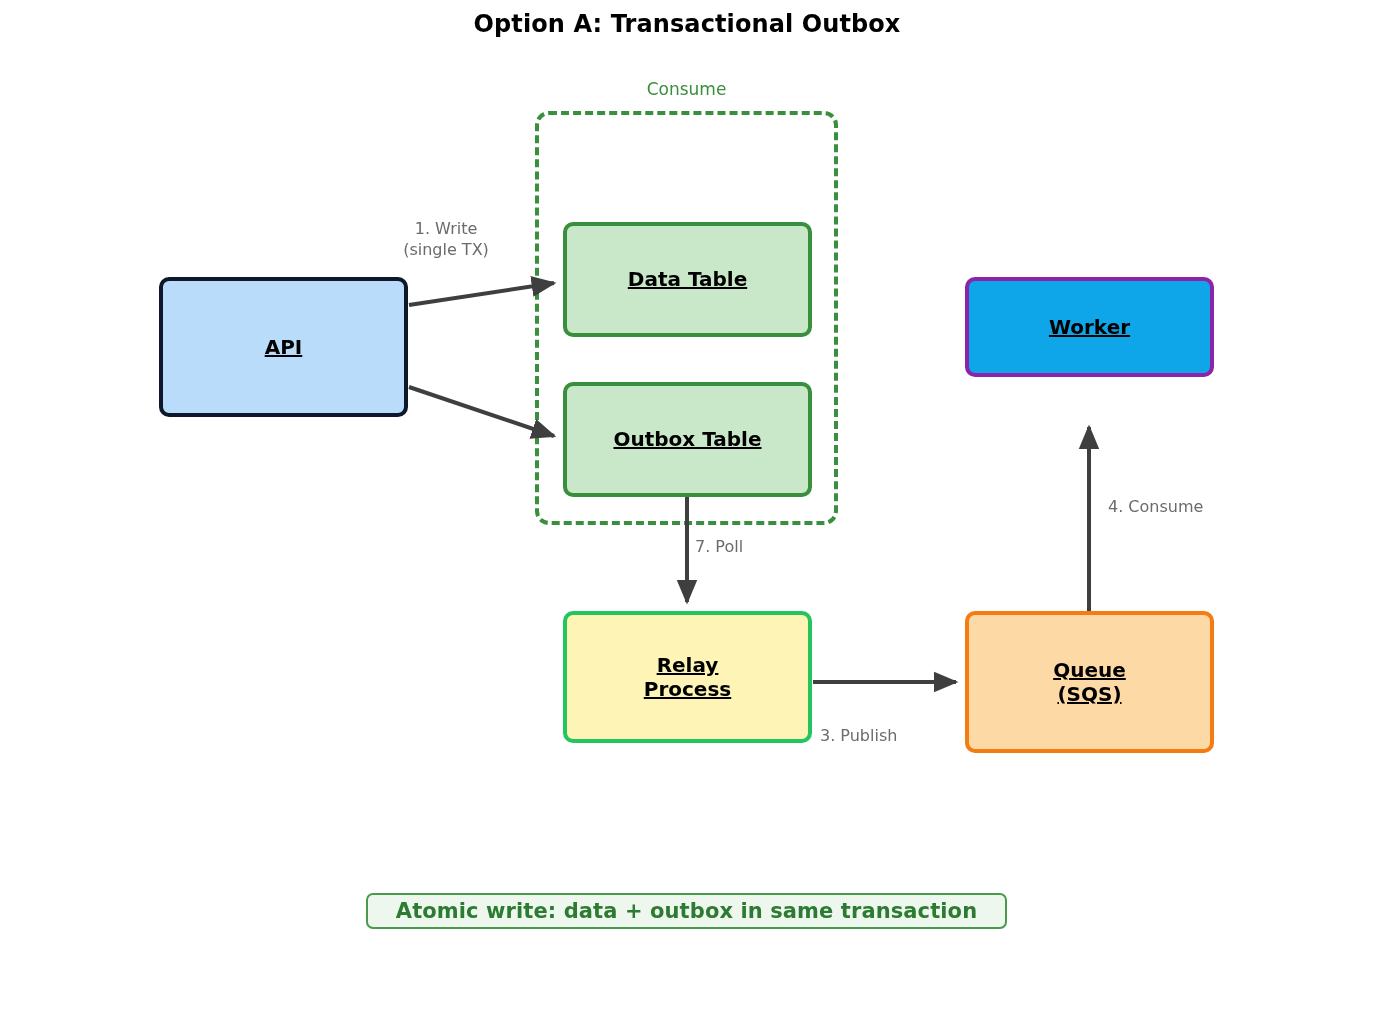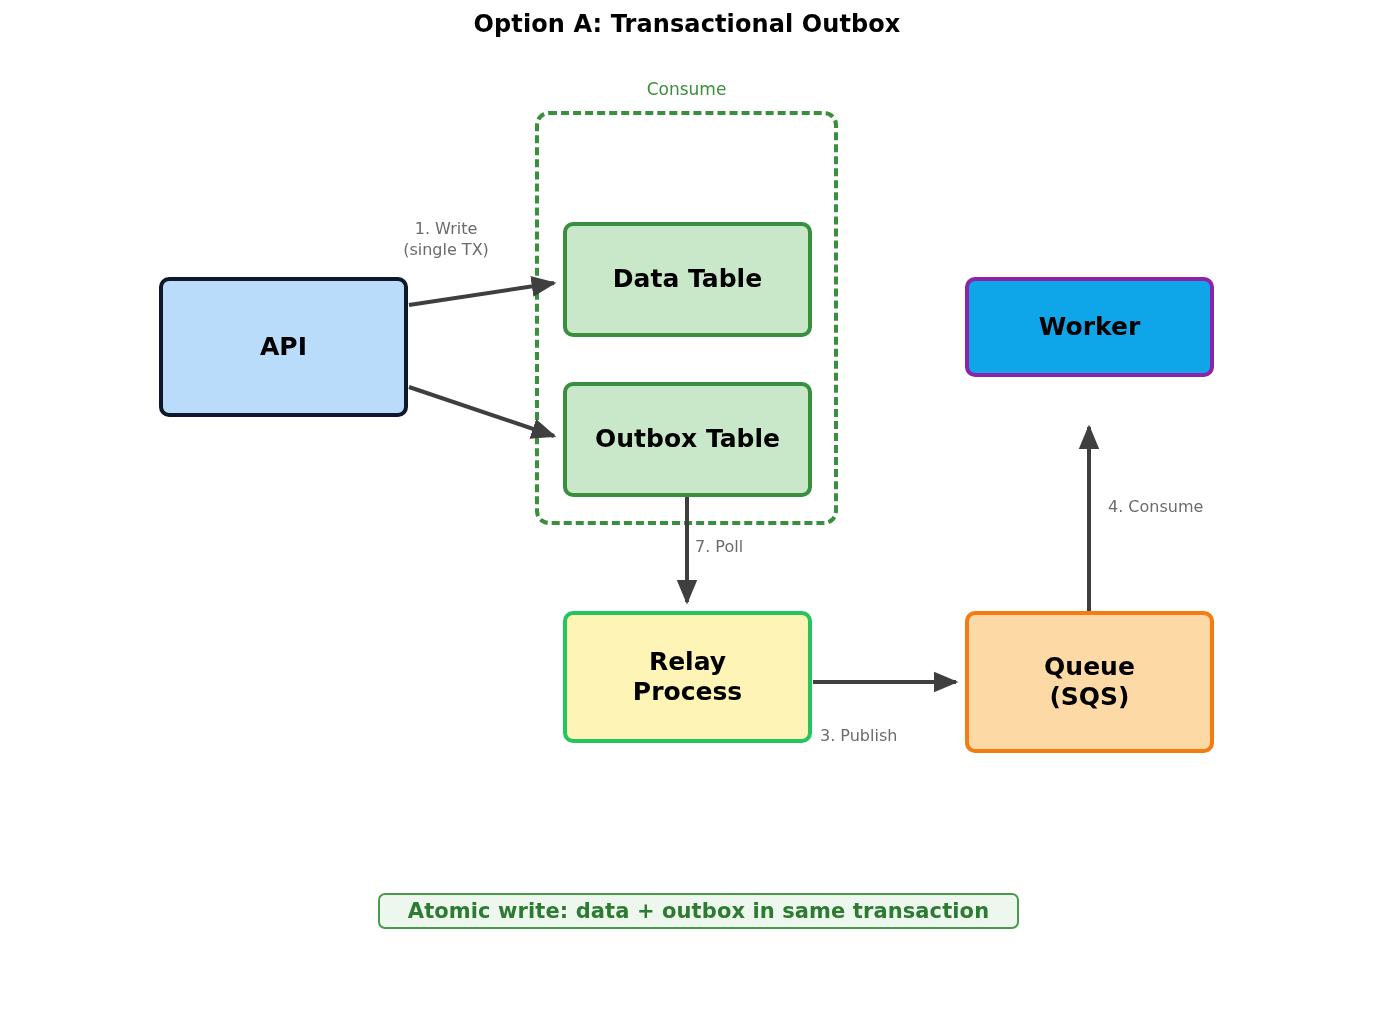--- a/index.html
+++ b/index.html
@@ -35,25 +35,26 @@
     color: #000000;
     letter-spacing: 0.1px;
   }
   .node {
     position: absolute;
     box-sizing: border-box;
     display: flex;
     align-items: center;
     justify-content: center;
     text-align: center;
-    font-size: 25px;
+    font-size: 20px;
     font-weight: bold;
     color: #000000;
     line-height: 1.22;
     border-radius: 10px;
+    text-decoration: underline;
   }
   .node .node-label { white-space: pre-line; }
 
   #node-api {
     left: 159px; top: 277px; width: 249px; height: 140px;
     background: #b9dcfb;
     border: 4px solid #0f172a;
   }
   #node-data-table {
     left: 563px; top: 222px; width: 249px; height: 115px;
@@ -105,21 +106,21 @@
     line-height: 1.30;
     text-align: center;
   }
   #label-write  { left: 378px; top: 219px; width: 136px; }
   #label-poll   { left: 695px; top: 537px; width: 120px; text-align: left; }
   #label-publish{ left: 820px; top: 726px; width: 140px; text-align: left; }
   #label-consume{ left: 1108px; top: 497px; width: 140px; text-align: left; }
 
   #caption-box {
     position: absolute;
-    left: 378px; top: 893px;
+    left: 366px; top: 893px;
     width: 641px; height: 36px;
     box-sizing: border-box;
     display: flex;
     align-items: center;
     justify-content: center;
     background: #eef7ee;
     border: 2px solid #4a9a4e;
     border-radius: 7px;
     font-size: 21px;
     font-weight: bold;

